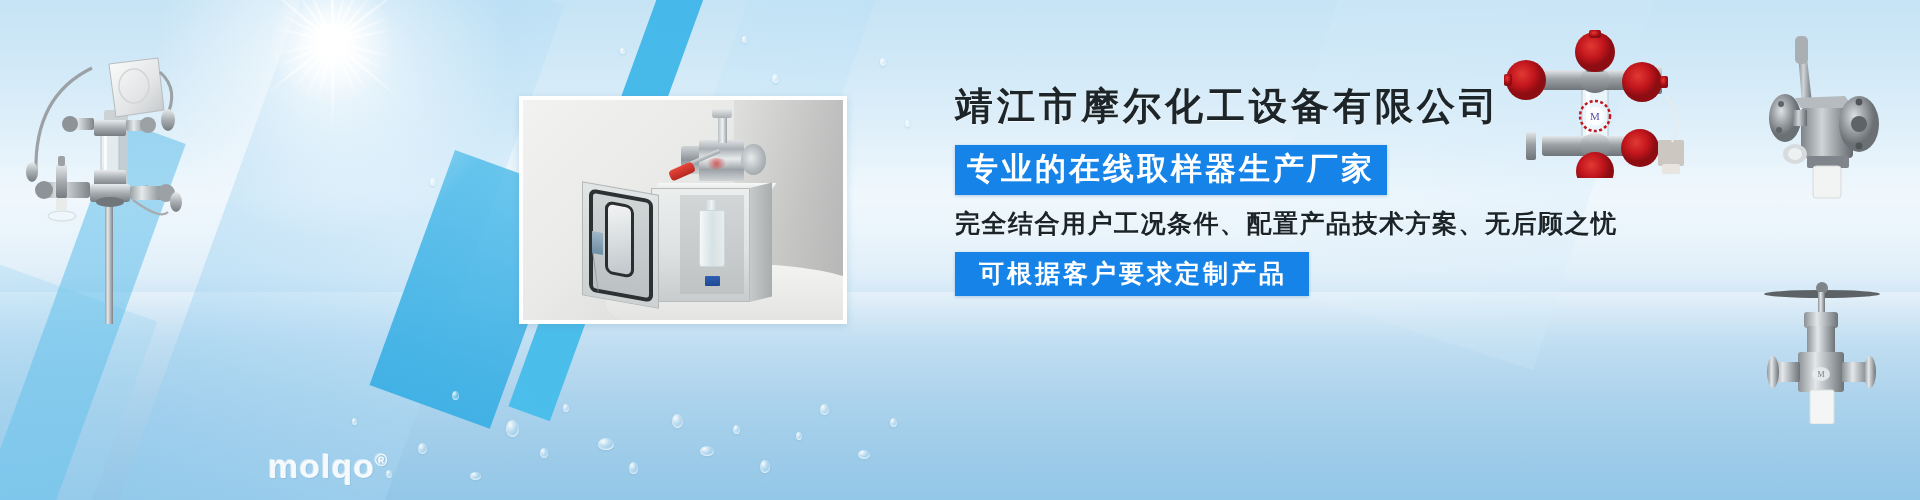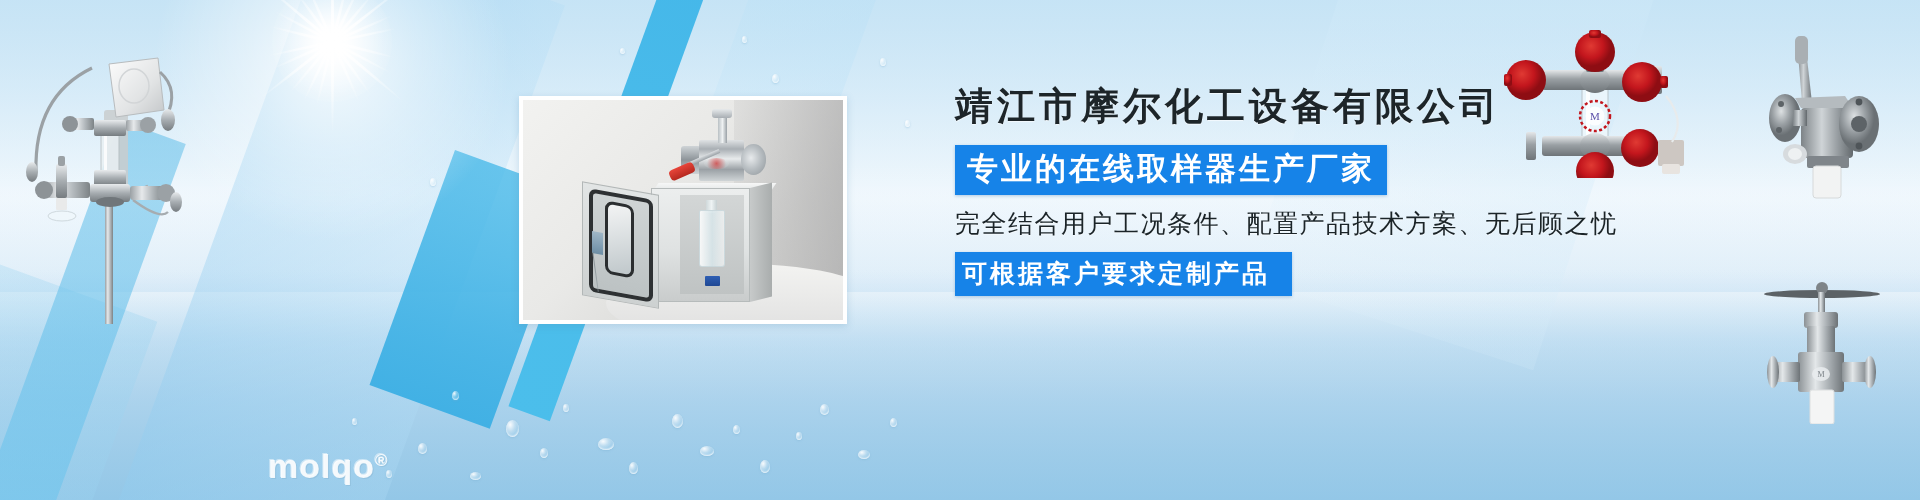--- a/index.html
+++ b/index.html
@@ -308,32 +308,32 @@
     font-weight: 700;
     letter-spacing: 3px;
     line-height: 1.12;
     white-space: nowrap;
     box-shadow: 0 1px 3px rgba(30,100,170,.30);
   }
 
   .tagline-secondary {
     margin-top: 13px;
     font-size: 25px;
-    font-weight: 400;
+    font-weight: 700;
     letter-spacing: 1.5px;
     color: #1b2428;
     line-height: 1.25;
     white-space: nowrap;
     text-shadow: 0 1px 1px rgba(255,255,255,.6);
   }
 
   .tagline-custom {
     display: inline-block;
     margin-top: 13px;
-    padding: 7px 22px 8px 7px;
+    padding: 7px 22px 8px 24px;
     background: #1683e8;
     color: #ffffff;
     font-size: 25px;
     font-weight: 600;
     letter-spacing: 3px;
     line-height: 1.15;
     white-space: nowrap;
     box-shadow: 0 1px 3px rgba(30,100,170,.28);
   }
 

